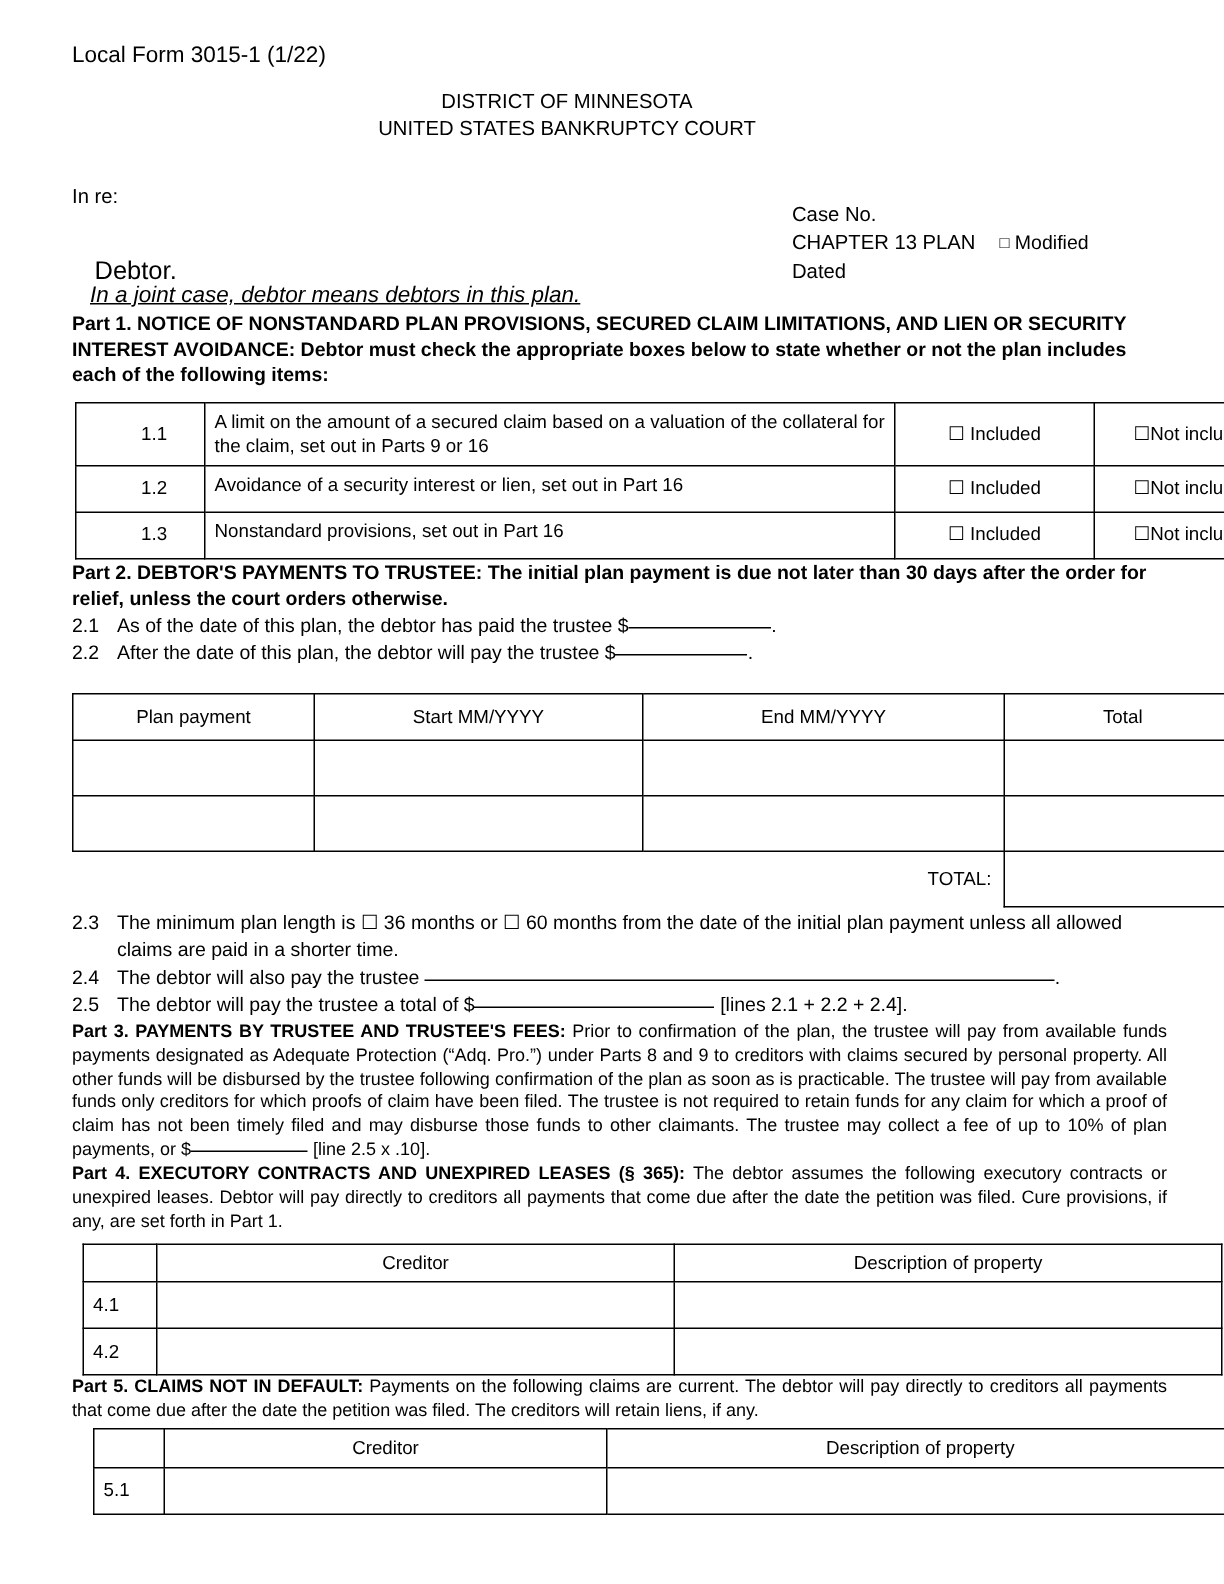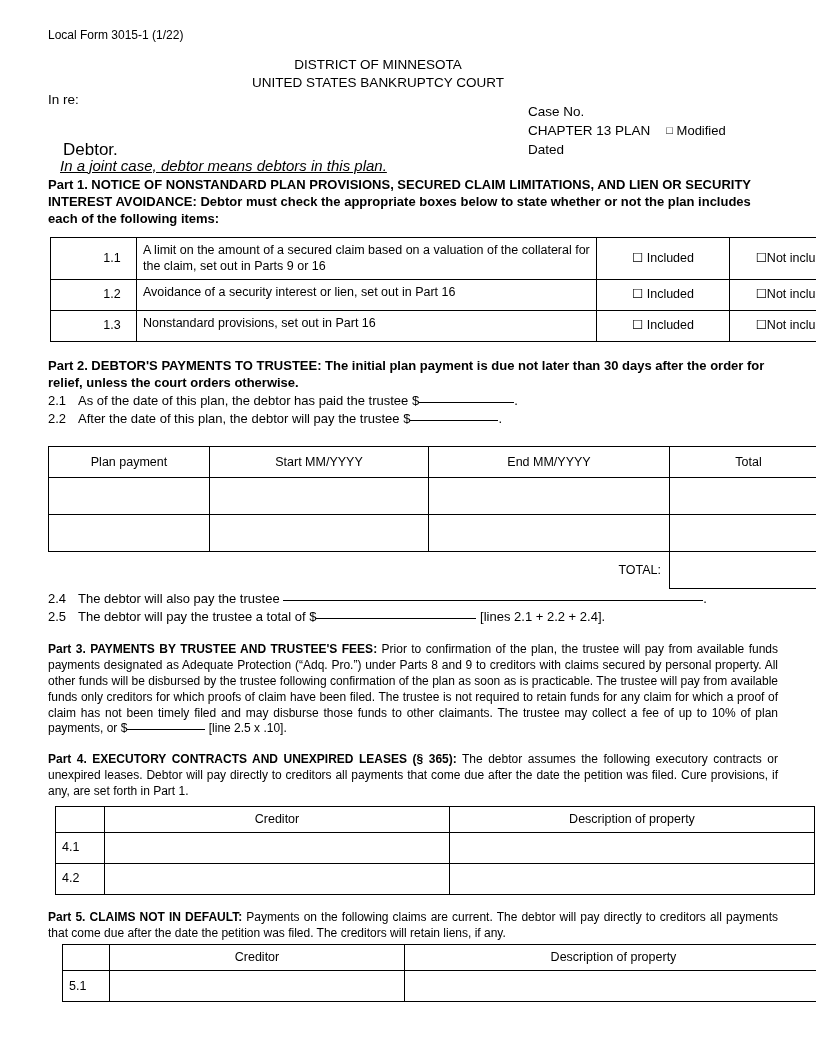--- a/index.html
+++ b/index.html
@@ -14,33 +14,33 @@
   .page {
     position: relative;
     width: 816px;
     height: 1056px;
     background: #ffffff;
     box-sizing: border-box;
     padding: 28px 38px 0 48px;
     overflow: hidden;
   }
   .formnum {
-    font-size: 12px;
+    font-size: 15px;
     margin: 0 0 14px 0;
   }
   .court {
     text-align: center;
     font-size: 13.5px;
     line-height: 1.32;
     margin: 0;
     padding-right: 70px;
   }
   .inre-block {
     position: relative;
-    margin-top: 0;
+    margin-top: 28px;
     height: 84px;
   }
   .inre {
     font-size: 13.5px;
     position: absolute;
     left: 0;
     top: 0;
   }
   .debtor {
     font-size: 17px;
@@ -76,21 +76,21 @@
     margin: 0;
   }
   .partpara {
     font-size: 12px;
     line-height: 1.33;
     margin: 0;
     text-align: justify;
   }
   .partpara .lead { font-weight: bold; }
 
-  .sect { margin-top: 15px; }
+  .sect { }
 
   .items { font-size: 13px; line-height: 1.42; margin-top: 1px; }
   .item { display: flex; }
   .item .num { width: 30px; flex: none; }
   .item .txt { flex: 1; }
   .blank { display: inline-block; border-bottom: 1px solid #000; vertical-align: 2px; }
   .b95 { width: 95px; }
   .b88 { width: 88px; }
   .b420 { width: 420px; }
   .b160 { width: 160px; }
@@ -104,21 +104,21 @@
     border: 1px solid #000;
     font-weight: normal;
     font-size: 12.5px;
     padding: 4px 6px;
     vertical-align: top;
     line-height: 1.3;
   }
 
   
   .t-part1 { width: 723px; margin-top: 10px; margin-left: 2px; }
-  .t-part1 .c-num { width: 36px; text-align: center; vertical-align: middle; padding-left: 43px; }
+  .t-part1 .c-num { width: 36px; text-align: left; vertical-align: middle; padding-left: 43px; }
   .t-part1 .c-desc { width: 447px; }
   .t-part1 .c-inc { width: 120px; text-align: center; vertical-align: middle; }
   .t-part1 .c-notinc { width: 120px; text-align: center; vertical-align: middle; }
   .t-part1 td { height: 22px; }
 
   
   .t-pay { width: 727px; margin-top: 17px; margin-left: 0px; }
   .t-pay .c1 { width: 148px; }
   .t-pay .c2 { width: 206px; }
   .t-pay .c3 { width: 228px; }
@@ -233,20 +233,24 @@
           <td></td>
           <td></td>
           <td class="totlabel">TOTAL:</td>
           <td class="totbox"></td>
         </tr>
       </tbody>
     </table>
 
     <div class="items">
       <div class="item">
+        <span class="num">2.3</span>
+        <span class="txt"><span>The minimum plan length is</span> <span>☐</span> <span>36 months or</span> <span>☐</span> <span>60 months from the date of the initial plan payment unless all allowed claims are paid in a shorter time.</span></span>
+      </div>
+      <div class="item">
         <span class="num">2.4</span>
         <span class="txt"><span>The debtor will also pay the trustee</span> <span class="blank b420"></span><span>.</span></span>
       </div>
       <div class="item">
         <span class="num">2.5</span>
         <span class="txt"><span>The debtor will pay the trustee a total of $</span><span class="blank b160"></span> <span>[lines 2.1 + 2.2 + 2.4].</span></span>
       </div>
     </div>
   </div>
 

